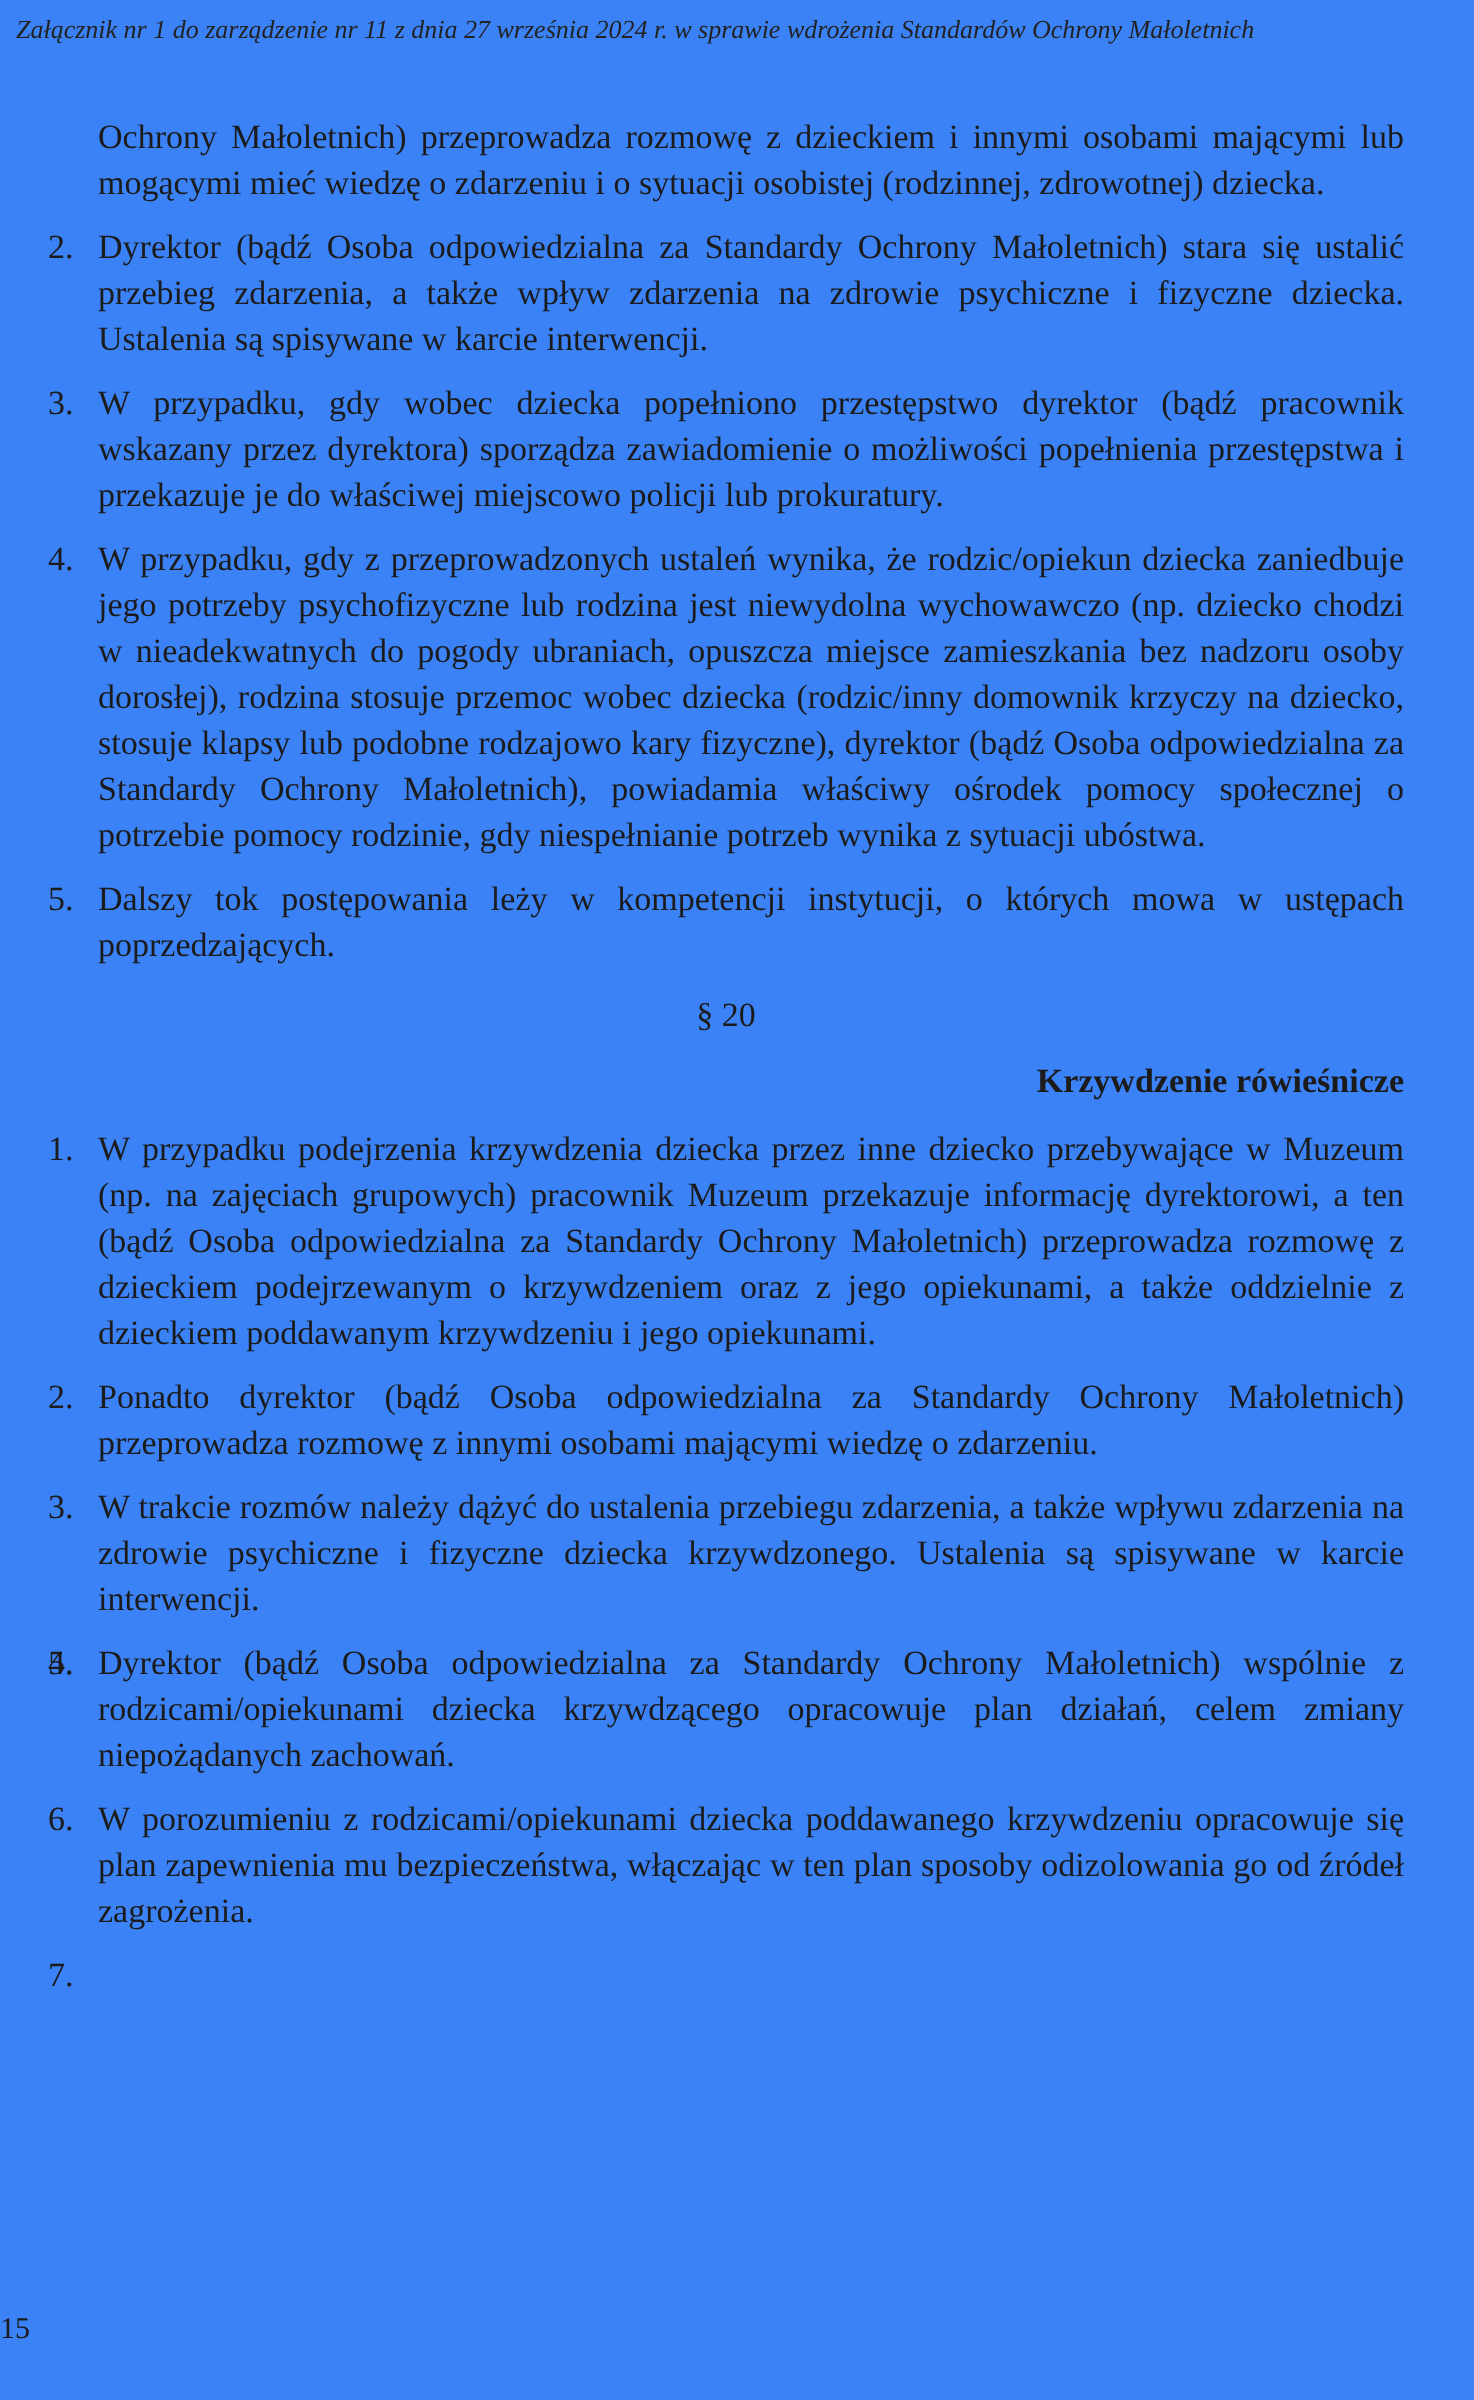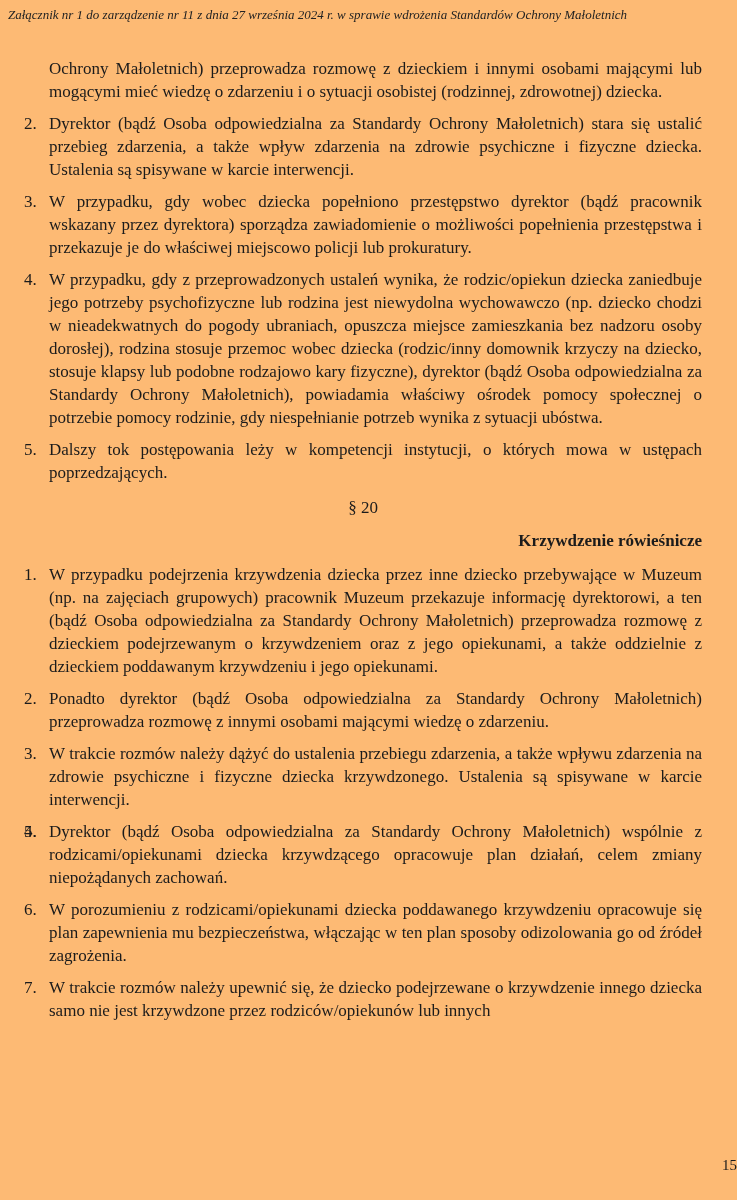--- a/index.html
+++ b/index.html
@@ -4,21 +4,21 @@
 <style>
   html, body {
     margin: 0;
     padding: 0;
     background: #ffffff;
   }
   .page {
     position: relative;
     width: 737px;
     height: 1200px;
-    background: #fdba74;
+    background: #3b82f6;
     color: #1b1b1b;
     font-family: "Liberation Serif", "DejaVu Serif", serif;
     overflow: hidden;
     box-sizing: border-box;
   }
   .page-header {
     position: absolute;
     top: 6px;
     left: 8px;
     right: 8px;
@@ -60,21 +60,21 @@
   .section-title {
     text-align: right;
     font-weight: bold;
     margin: 0 0 11px 0;
   }
   .page-footer {
     position: absolute;
     bottom: 26px;
     left: 0;
     width: 737px;
-    text-align: right;
+    text-align: left;
     font-family: "Liberation Serif", "DejaVu Serif", serif;
     font-size: 15px;
     color: #1b1b1b;
     margin-top: 36px;
   }
 </style>
 </head>
 <body>
 
 <div class="page">
@@ -134,20 +134,19 @@
       <span class="text">Dyrektor (bądź Osoba odpowiedzialna za Standardy Ochrony Małoletnich) wspólnie z rodzicami/opiekunami dziecka krzywdzącego opracowuje plan działań, celem zmiany niepożądanych zachowań.</span>
     </div>
 
     <div class="list-item">
       <span class="num">6.</span>
       <span class="text">W porozumieniu z rodzicami/opiekunami dziecka poddawanego krzywdzeniu opracowuje się plan zapewnienia mu bezpieczeństwa, włączając w ten plan sposoby odizolowania go od źródeł zagrożenia.</span>
     </div>
 
     <div class="list-item">
       <span class="num">7.</span>
-      <span class="text">W trakcie rozmów należy upewnić się, że dziecko podejrzewane o krzywdzenie innego dziecka samo nie jest krzywdzone przez rodziców/opiekunów lub innych</span>
     </div>
 
   </div>
 
   <div class="page-footer">15</div>
 
 </div>
 
 </body></html>

